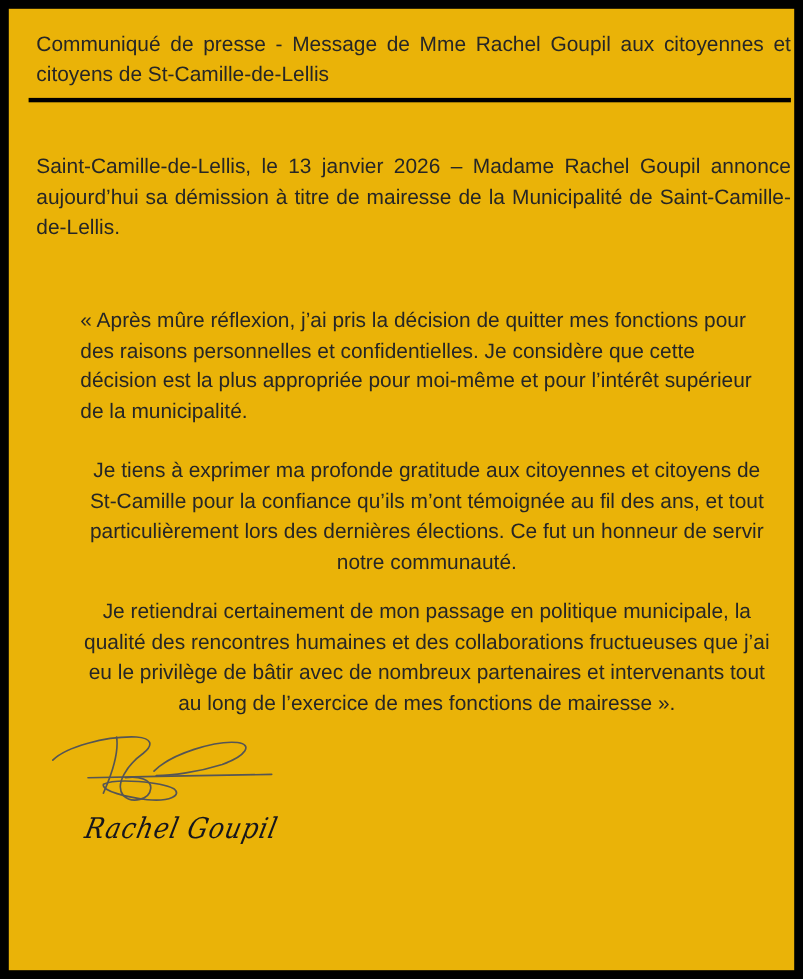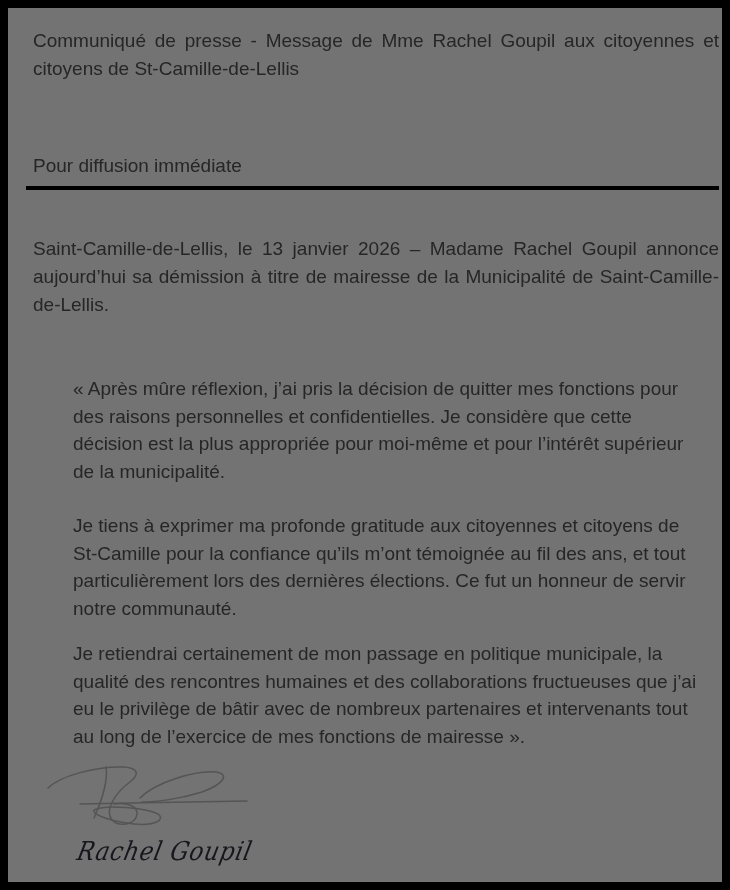--- a/index.html
+++ b/index.html
@@ -9,21 +9,21 @@
     height: 890px;
     box-sizing: border-box;
     background: #000000;
     padding: 8px;
   }
 
   .page {
     width: 100%;
     height: 100%;
     box-sizing: border-box;
-    background: #737373;
+    background: #eab308;
     padding: 19px 3px 0 25px;
     overflow: hidden;
     font-family: "Liberation Sans", sans-serif;
     color: #262626;
     font-size: 19px;
     line-height: 28px;
   }
 
   .title {
     margin: 0;
@@ -48,21 +48,21 @@
     width: 686px;
     text-align: justify;
   }
 
   .quote-block {
     margin: 56px 0 0 40px;
     width: 630px;
     line-height: 27.5px;
   }
   .quote-block p { margin: 0; }
-  .quote-block p + p { margin-top: 27px; }
+  .quote-block p + p { margin-top: 27px; text-align: center; }
   .quote-block p.q3 { margin-top: 18px; }
 
   .signature-block {
     margin: 16px 0 0 13px;
   }
   .signature-scrawl-svg { display: block; }
 
   .signature-name {
     margin: 4px 0 0 28px;
     font-family: "DejaVu Serif", serif;
@@ -77,21 +77,20 @@
   }
 </style>
 </head>
 <body>
 
 <div class="frame">
   <div class="page">
 
     <p class="title">Communiqué de presse - Message de Mme Rachel Goupil aux citoyennes et citoyens de St-Camille-de-Lellis</p>
 
-    <p class="release-line">Pour diffusion immédiate</p>
 
     <div class="rule"></div>
 
     <p class="dateline">Saint-Camille-de-Lellis, le 13 janvier 2026 – Madame Rachel Goupil annonce aujourd’hui sa démission à titre de mairesse de la Municipalité de Saint-Camille-de-Lellis.</p>
 
     <div class="quote-block">
       <p class="q1">« Après mûre réflexion, j’ai pris la décision de quitter mes fonctions pour des raisons personnelles et confidentielles. Je considère que cette décision est la plus appropriée pour moi-même et pour l’intérêt supérieur de la municipalité.</p>
       <p class="q2">Je tiens à exprimer ma profonde gratitude aux citoyennes et citoyens de St-Camille pour la confiance qu’ils m’ont témoignée au fil des ans, et tout particulièrement lors des dernières élections. Ce fut un honneur de servir notre communauté.</p>
       <p class="q3">Je retiendrai certainement de mon passage en politique municipale, la qualité des rencontres humaines et des collaborations fructueuses que j’ai eu le privilège de bâtir avec de nombreux partenaires et intervenants tout au long de l’exercice de mes fonctions de mairesse ».</p>
     </div>

